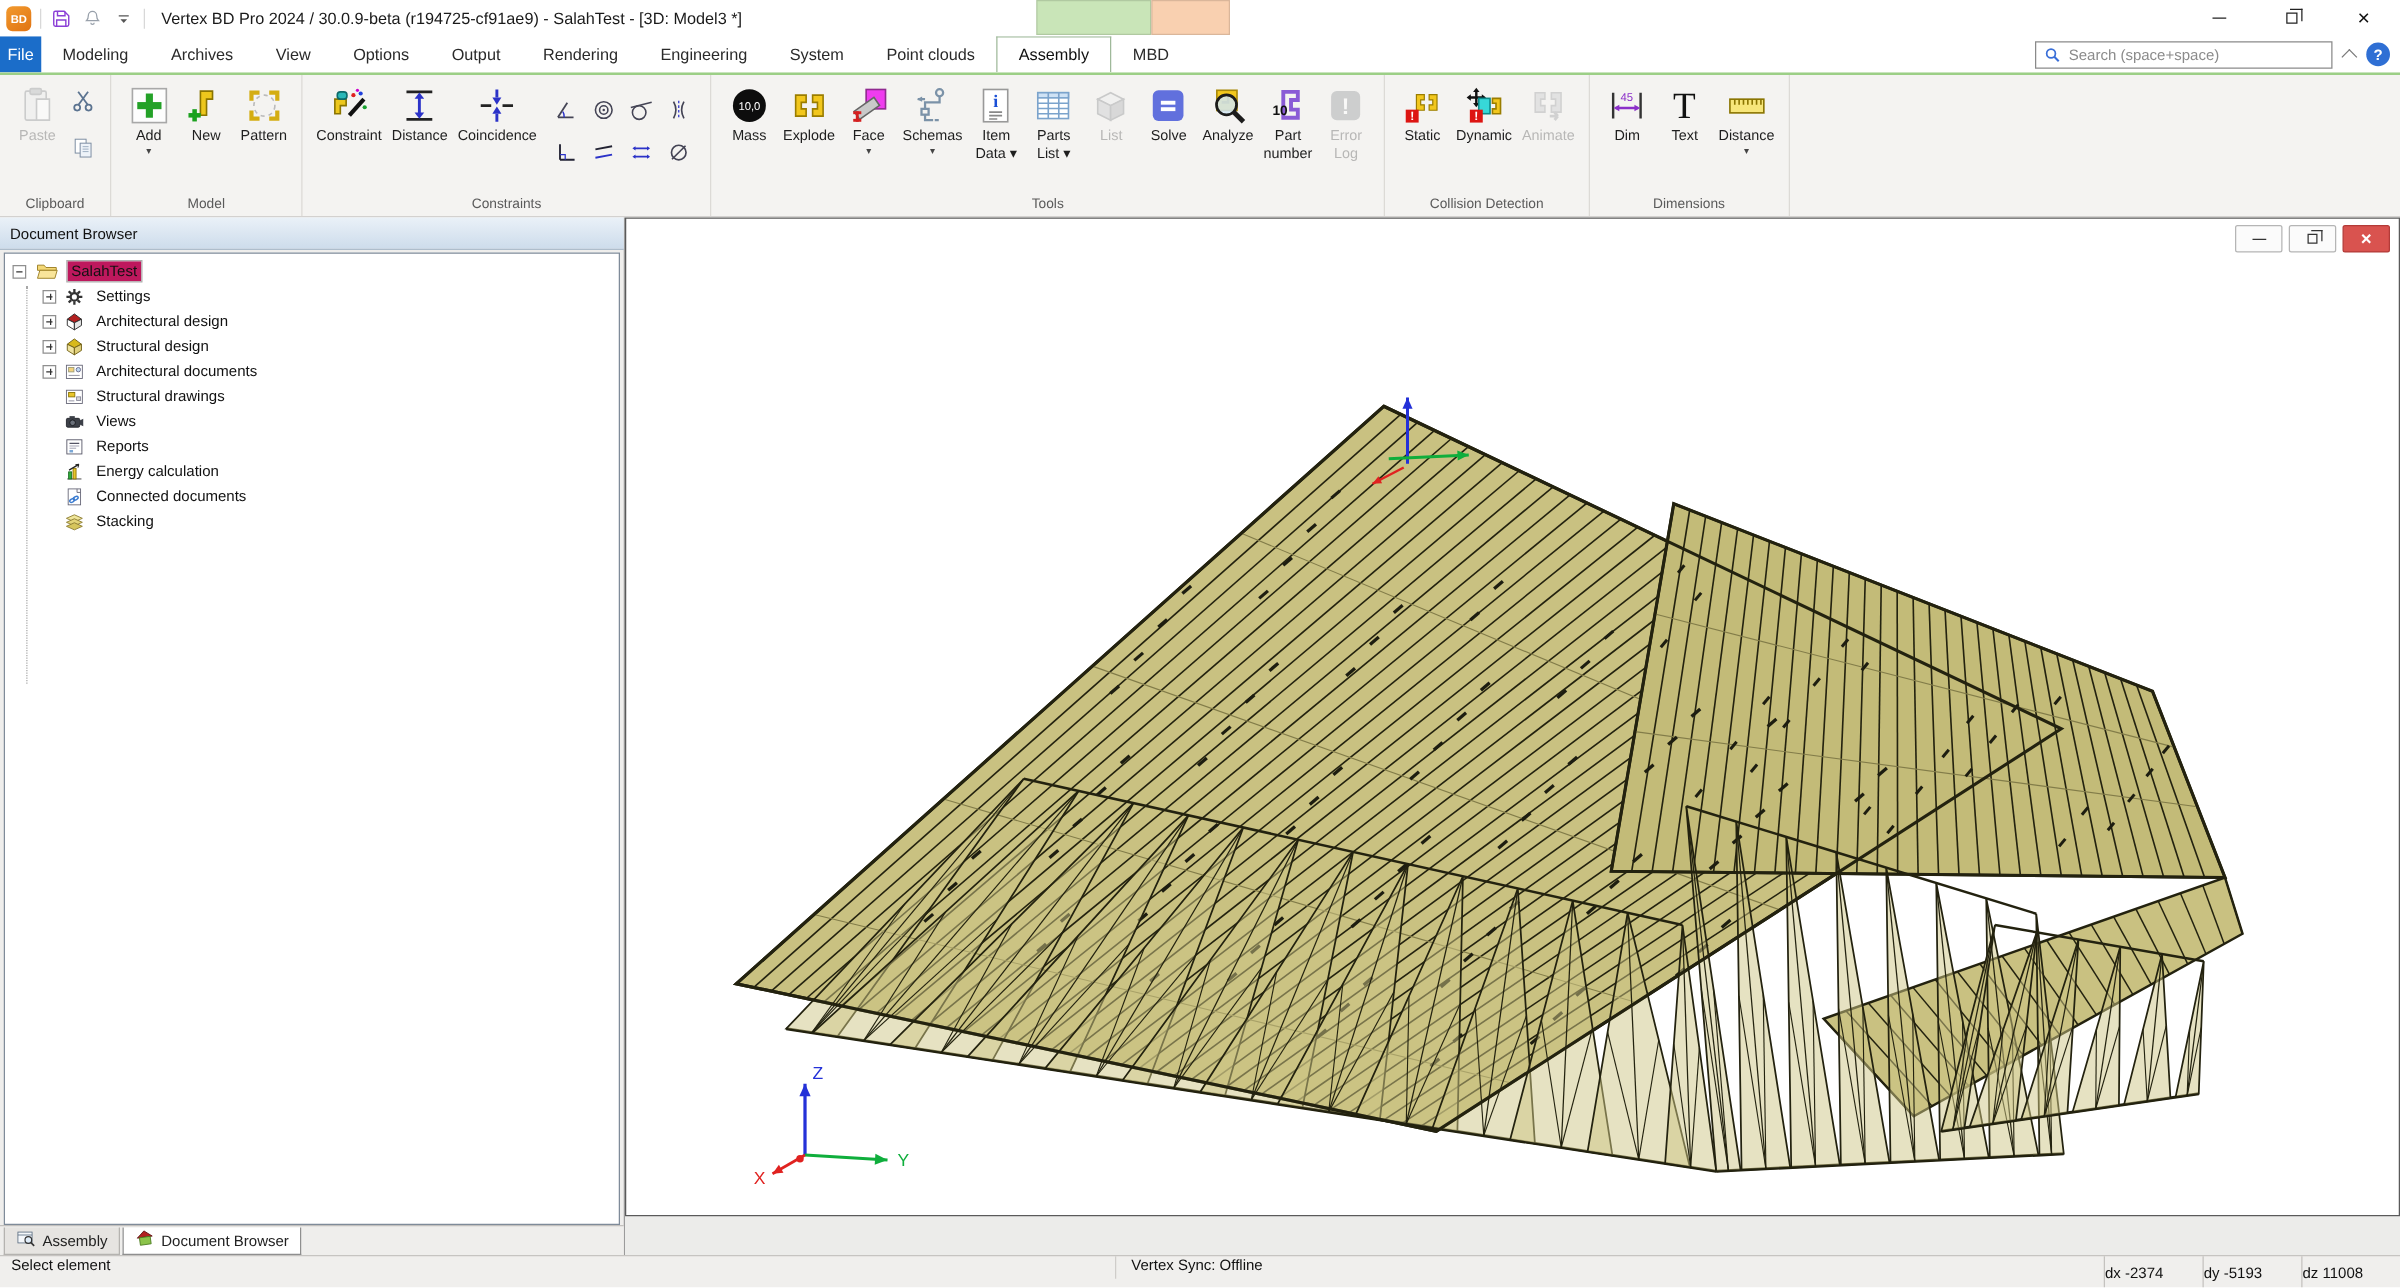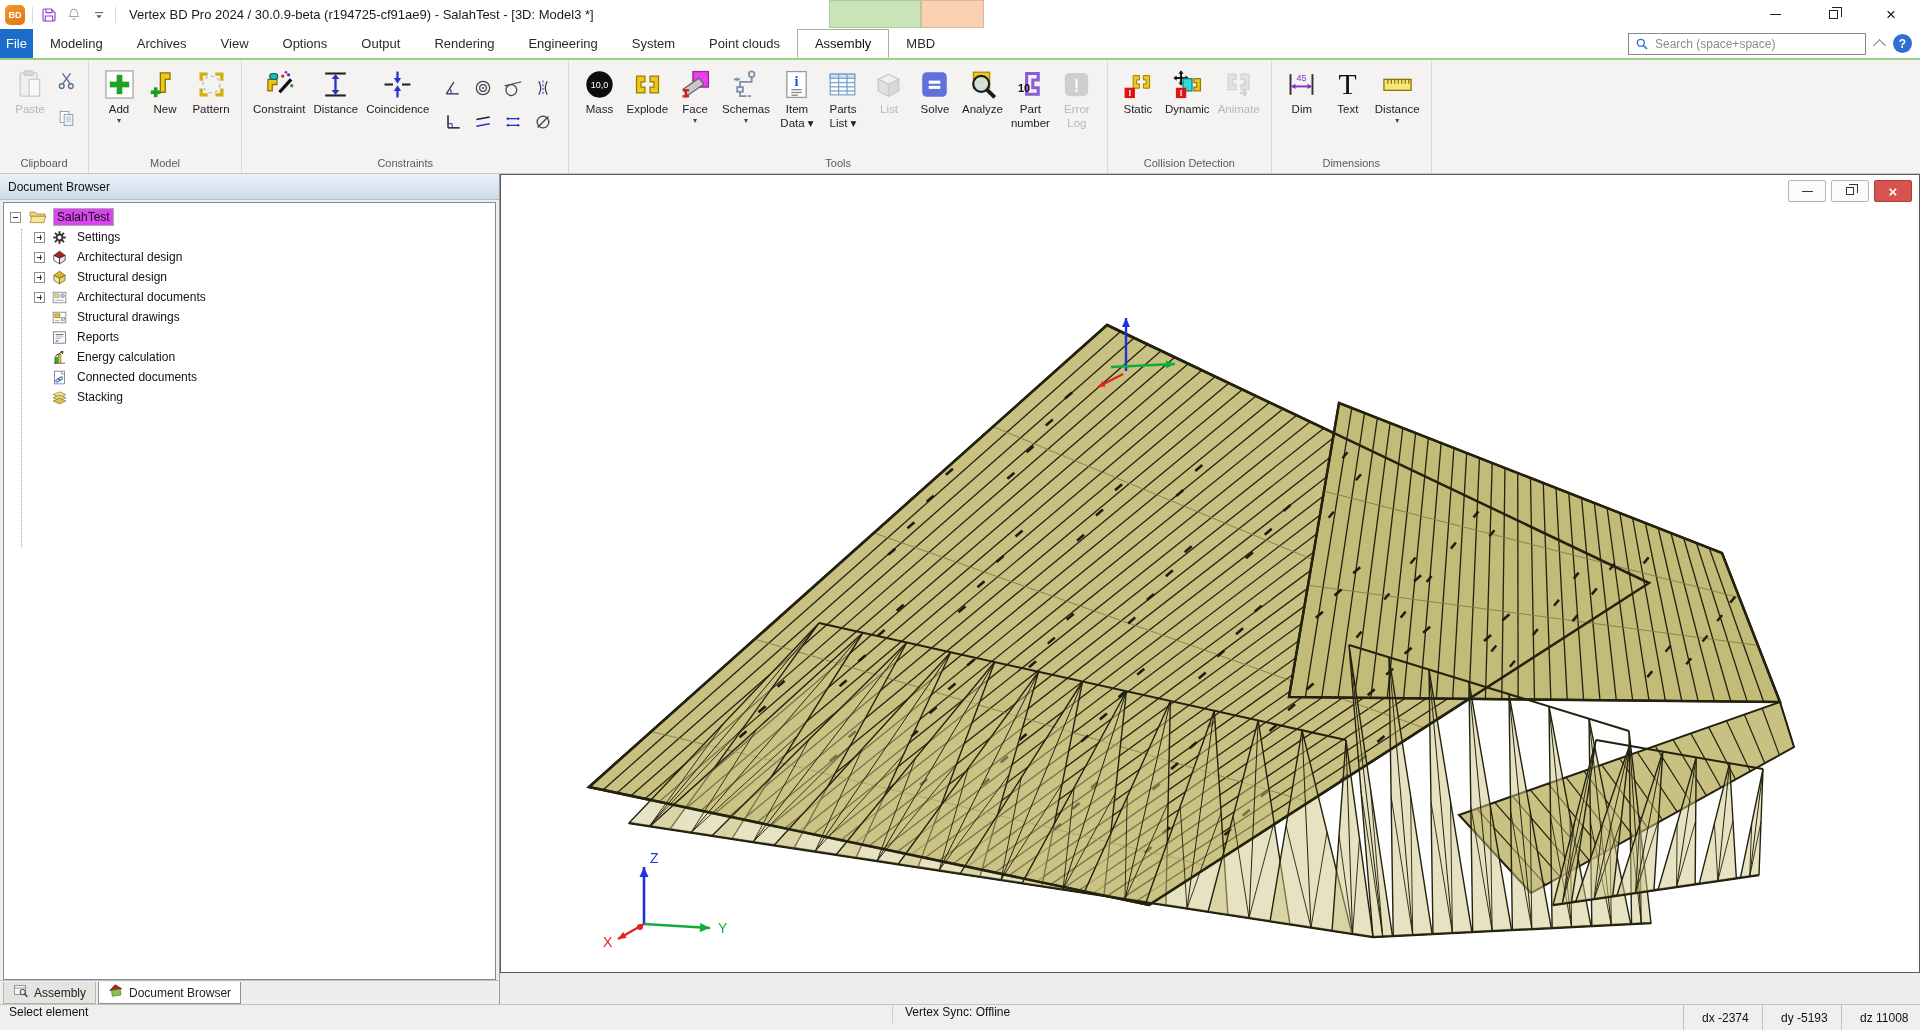--- a/index.html
+++ b/index.html
@@ -80,21 +80,21 @@
   .exp { width:11px; height:11px; border:1px solid #8f8f8f; background:#fff; position:relative;
     flex:0 0 11px; margin-right:4px; }
   .exp:before { content:''; position:absolute; left:2px; top:4.5px; width:5px; border-top:1px solid #333; }
   .exp.plus:after { content:''; position:absolute; left:4.5px; top:2px; height:5px; border-left:1px solid #333; }
   .exp.none { border-color:transparent; background:transparent; }
   .exp.none:before,.exp.none:after { display:none; }
   .t-ico { width:20px; height:18px; display:flex; align-items:center; justify-content:center; margin-right:5px; }
   .t-ico svg { width:17px; height:17px; }
   .tree-row.root .t-ico { width:24px; } .tree-row.root .t-ico svg { width:21px; height:18px; }
   .t-label { padding:1px 3px; }
-  .t-label.sel { background:#d946ef; outline:1px solid #adadad; }
+  .t-label.sel { background:#be185d; outline:1px solid #adadad; }
 
   .bottom-tabs { height:24px; flex:0 0 24px; background:#efeeec; display:flex;
     align-items:flex-start; padding:1px 0 0 3px; gap:2px; border-top:1px solid #c2c0bd; }
   .btab { height:22px; display:flex; align-items:center; gap:5px; font-size:12px; color:#222;
     padding:0 9px; background:#e6e4e1; border:1px solid #b5b3b0; border-top:none; }
   .btab.active { background:#fff; border-color:#8f8f8f; }
   .btab svg { width:16px; height:16px; }
 
   .viewwrap { flex:1; background:#ececea; padding-bottom:31px; }
   .viewport { height:799px; background:#fff; border:1px solid #5a5a5a; position:relative; }
@@ -107,21 +107,21 @@
   .mdi-rest { width:8px; height:8px; border:1.2px solid #333; position:relative; display:block; }
   .mdi-rest:before { content:''; position:absolute; left:2px; top:-4px; width:8px; height:8px;
     border:1.2px solid #333; border-left:none; border-bottom:none; }
 
   
   .statusbar { height:26px; flex:0 0 26px; background:#f0efed; border-top:1px solid #c6c4c1;
     display:flex; align-items:flex-start; font-size:12px; color:#111; }
   .sb-msg { width:892px; padding-left:9px; }
   .sb-div { width:1px; height:18px; background:#cfcdca; }
   .sb-sync { flex:1; padding-left:12px; }
-  .sb-cell { width:79px; border-left:1px solid #c4c2bf; padding-left:18px; height:100%;
+  .sb-cell { width:79px; border-left:1px solid #c4c2bf; padding-left:0; height:100%;
     display:flex; align-items:center; }
 </style>
 </head>
 <body>
 
 <div class="app">
 
   <div class="titlebar">
     <div id="ctx-layer">
         <div class="ctx-block" style="left: 829px; width: 92px; background: rgb(201, 229, 184);"></div>
@@ -691,20 +691,32 @@
             <span class="exp none"></span>
             <span class="t-ico">
               <svg viewBox="0 0 24 24">
                 <rect x="3" y="4.5" width="18" height="15" fill="#fff" stroke="#667"></rect>
                 <rect x="5.5" y="7" width="7" height="5" fill="#e8c52a" stroke="#8a7400"></rect>
                 <rect x="14.5" y="12" width="4.5" height="4" fill="#d9d9d9" stroke="#889"></rect>
                 <line x1="5.5" y1="16.5" x2="12" y2="16.5" stroke="#889"></line>
               </svg>
             </span>
             <span class="t-label">Structural drawings</span>
+          </div>
+          <div class="tree-row child">
+            <span class="exp none"></span>
+            <span class="t-ico">
+              <svg viewBox="0 0 24 24">
+                <rect x="3" y="8" width="15" height="10" rx="1.5" fill="#3c4048" stroke="#1d2025"></rect>
+                <circle cx="10" cy="13" r="3.2" fill="#6a707a" stroke="#15171b"></circle>
+                <rect x="6.5" y="5.5" width="6" height="3" fill="#3c4048"></rect>
+                <polygon points="18,10.5 22,8.5 22,17 18,15" fill="#3c4048"></polygon>
+              </svg>
+            </span>
+            <span class="t-label">Views</span>
           </div>
           <div class="tree-row child">
             <span class="exp none"></span>
             <span class="t-ico">
               <svg viewBox="0 0 24 24">
                 <rect x="3.5" y="4" width="17" height="16" fill="#fff" stroke="#556"></rect>
                 <line x1="6.5" y1="8" x2="17.5" y2="8" stroke="#556" stroke-width="1.4"></line>
                 <line x1="6.5" y1="11" x2="17.5" y2="11" stroke="#99a"></line>
                 <line x1="6.5" y1="13.5" x2="14" y2="13.5" stroke="#99a"></line>
                 <rect x="6.5" y="15.5" width="4" height="2.8" fill="#7aa7d6"></rect>

